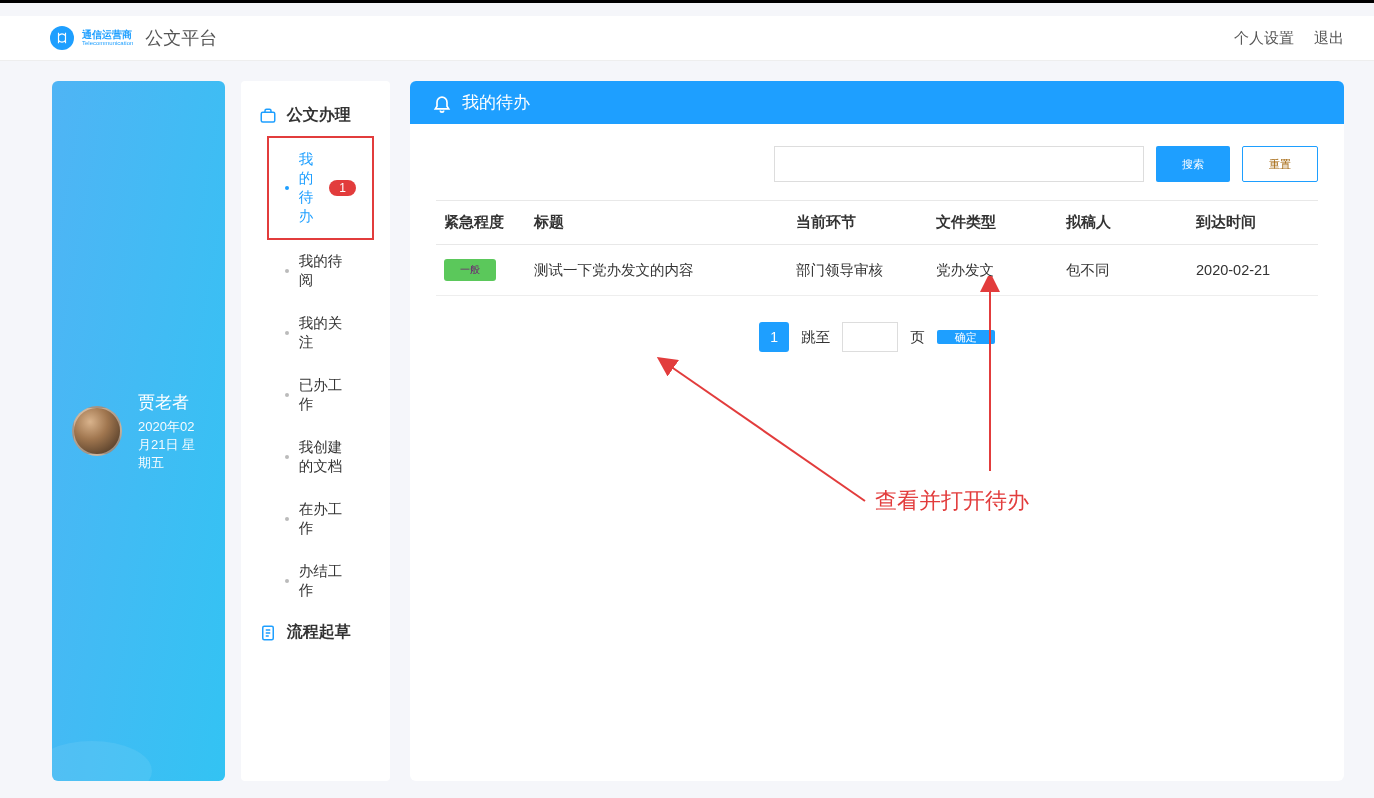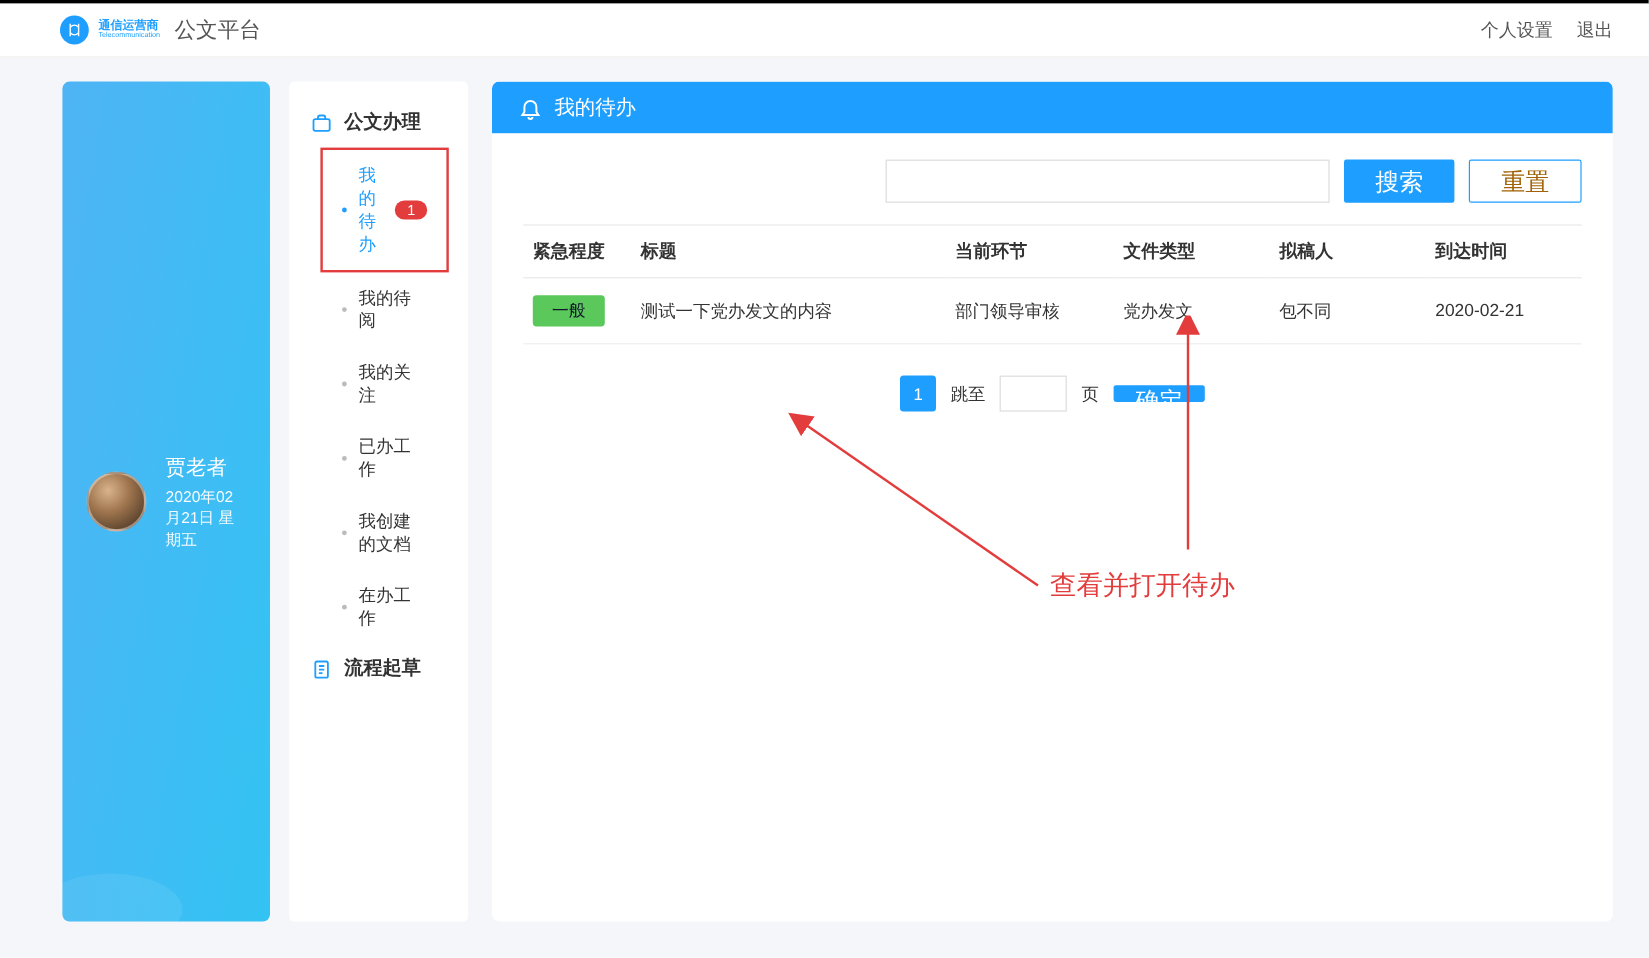--- a/index.html
+++ b/index.html
@@ -1,20 +1,20 @@
 <!DOCTYPE html>
 <html><head>
   <meta charset="utf-8">
   <style>
     * { box-sizing: border-box; margin: 0; padding: 0; }
     body { font-family: "Microsoft YaHei", Arial, sans-serif; background: #f5f6fa; color: #333; font-size: 14px; }
     
     .topbar { height: 3px; background: #000; }
     
-    .header { background: #fff; height: 45px; display: flex; align-items: center; justify-content: space-between; padding: 0 30px 0 50px; border-bottom: 1px solid #eee; }
+    .header { background: #fff; height: 45px; display: flex; align-items: center; justify-content: space-between; padding: 0 30px 0 50px; border-bottom: 1px solid #eee; margin-top: 13px; }
     .header-left { display: flex; align-items: center; gap: 8px; }
     .logo-badge { width: 24px; height: 24px; border-radius: 50%; background: #1e9fff; display: flex; align-items: center; justify-content: center; }
     .logo-badge svg { width: 14px; height: 14px; }
     .logo-text { display: flex; flex-direction: column; line-height: 1; }
     .logo-cn { font-size: 10px; color: #1e9fff; font-weight: bold; }
     .logo-en { font-size: 6px; color: #1e9fff; }
     .app-title { font-size: 18px; color: #555; margin-left: 4px; }
     .header-right { display: flex; gap: 20px; }
     .header-link { color: #555; cursor: pointer; font-size: 15px; }
     
@@ -42,28 +42,28 @@
     .badge { background: #e23c3c; color: #fff; border-radius: 10px; padding: 1px 10px; font-size: 12px; margin-left: 6px; }
     
     .content { flex: 1; }
     .panel { background: #fff; border-radius: 6px; overflow: hidden; min-height: 700px; display: flex; flex-direction: column; }
     .panel-header { background: #1e9fff; color: #fff; padding: 10px 22px; display: flex; align-items: center; gap: 10px; font-size: 17px; }
     .bell-icon { width: 20px; height: 20px; }
     .panel-body { padding: 22px 26px; flex: 1; position: relative; }
     
     .search-row { display: flex; justify-content: flex-end; gap: 12px; margin-bottom: 18px; }
     .search-input { width: 370px; height: 36px; border: 1px solid #ddd; padding: 0 10px; font-size: 14px; }
-    .btn { height: 36px; padding: 0 26px; border: none; cursor: pointer; font-size: 20px; border-radius: 2px; }
+    .btn { height: 36px; padding: 0 26px; border: none; cursor: pointer; font-size: 11px; border-radius: 2px; }
     .btn-primary { background: #1e9fff; color: #fff; }
     .btn-outline { background: #fff; color: #a16207; border: 1px solid #1e9fff; }
     
     .table { width: 100%; border-collapse: collapse; }
     .table th { text-align: left; font-weight: 600; padding: 12px 8px; border-bottom: 1px solid #e8e8e8; border-top: 1px solid #e8e8e8; font-size: 15px; }
     .table td { padding: 14px 8px; border-bottom: 1px solid #eee; font-size: 14.5px; }
-    .tag-urgency { display: inline-block; background: #5bc85b; color: #0f172a; padding: 4px 16px; border-radius: 3px; font-size: 14px; }
+    .tag-urgency { display: inline-block; background: #5bc85b; color: #701a75; padding: 4px 16px; border-radius: 3px; font-size: 10px; }
     
     .pagination { display: flex; align-items: center; justify-content: center; gap: 12px; margin-top: 26px; }
     .page-num { background: #1e9fff; color: #fff; width: 30px; height: 30px; display: flex; align-items: center; justify-content: center; border-radius: 3px; font-size: 14px; }
     .page-label { font-size: 14.5px; }
     .page-input { width: 56px; height: 30px; border: 1px solid #ddd; text-align: center; }
     
     .annotation { position: absolute; pointer-events: none; }
     .anno-text { position: absolute; left: 465px; top: 362px; color: #e23c3c; font-size: 22px; font-weight: 500; }
     .arrow1 { position: absolute; left: 245px; top: 227px; }
     .arrow2 { position: absolute; left: 560px; top: 152px; }
@@ -131,20 +131,24 @@
             <span class="menu-bullet"></span>
             <span>已办工作</span>
           </div>
           <div class="menu-item">
             <span class="menu-bullet"></span>
             <span>我创建的文档</span>
           </div>
           <div class="menu-item">
             <span class="menu-bullet"></span>
             <span>在办工作</span>
+          </div>
+          <div class="menu-item">
+            <span class="menu-bullet"></span>
+            <span>办结工作</span>
           </div>
         </div>
       </div>
       <div class="menu-section">
         <div class="menu-section-title">
           <svg class="menu-icon" viewBox="0 0 24 24" fill="none" stroke="#1e9fff" stroke-width="2">
               <rect x="5" y="3" width="14" height="18" rx="2"></rect>
               <path d="M9 8h6M9 12h6M9 16h4"></path>
             </svg>
           <span>流程起草</span>

